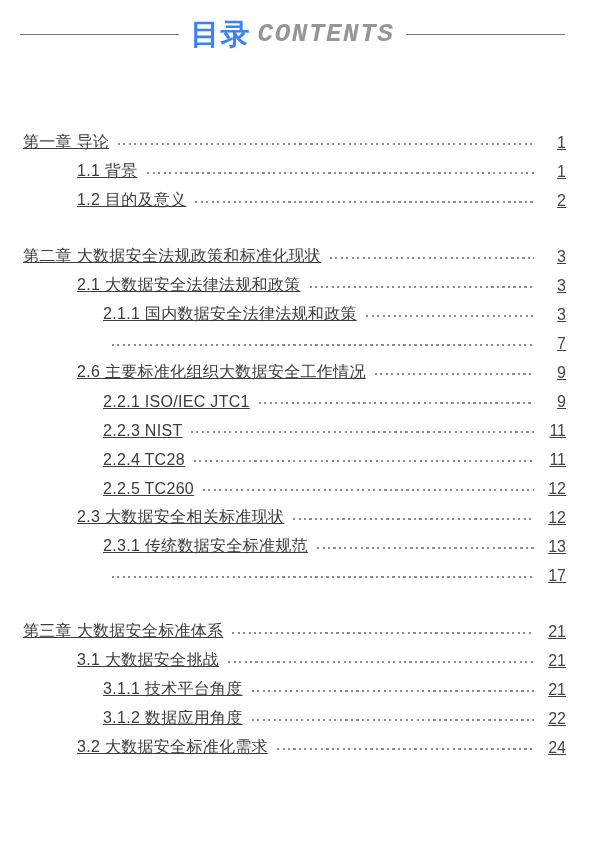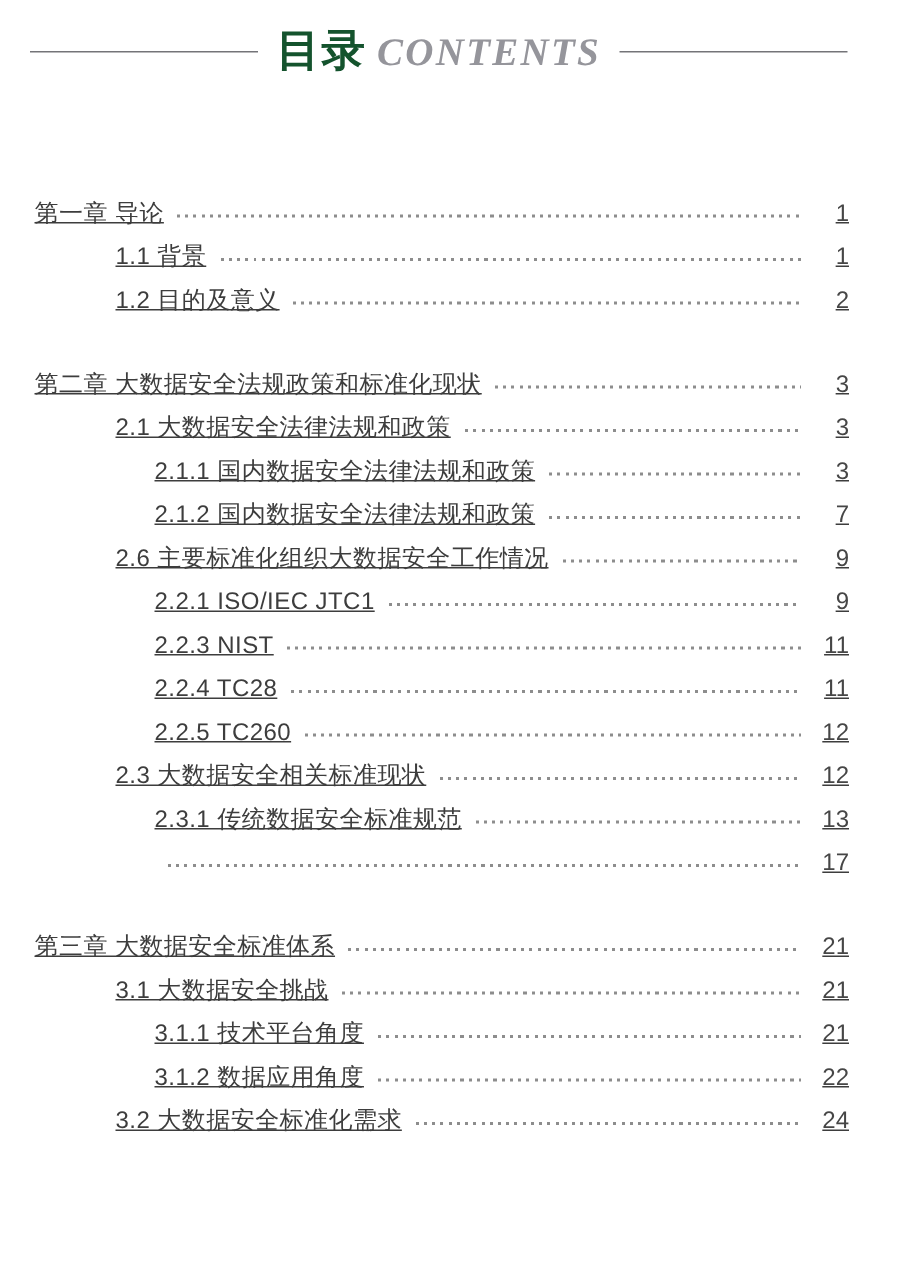--- a/index.html
+++ b/index.html
@@ -23,28 +23,28 @@
   }
   .rule {
     flex: 1;
     height: 1.5px;
     background: #747478;
   }
   .title-zh {
     font-family: "Liberation Serif", "DejaVu Serif", serif;
     font-weight: 700;
     font-size: 29px;
-    color: #14532d;
+    color: #3b82f6;
     letter-spacing: 1px;
     margin: 0 7px 0 12px;
     line-height: 1.15;
     white-space: nowrap;
   }
   .title-en {
-    font-family: Liberation Serif, serif;
+    font-family: Liberation Mono, monospace;
     font-style: italic;
     font-weight: 600;
     font-size: 26px;
     color: #95959b;
     letter-spacing: 1.5px;
     margin-right: 12px;
     line-height: 1.15;
     white-space: nowrap;
   }
   
@@ -121,21 +121,20 @@
       <span class="label">2.1 大数据安全法律法规和政策</span>
       <span class="leader"></span>
       <span class="pagenum">3</span>
     </div>
       <div class="row lv3">
       <span class="label">2.1.1 国内数据安全法律法规和政策</span>
       <span class="leader"></span>
       <span class="pagenum">3</span>
     </div>
       <div class="row lv3">
-      <span class="label">2.1.2 国内数据安全法律法规和政策</span>
       <span class="leader"></span>
       <span class="pagenum">7</span>
     </div>
       <div class="row lv2">
       <span class="label">2.6 主要标准化组织大数据安全工作情况</span>
       <span class="leader"></span>
       <span class="pagenum">9</span>
     </div>
       <div class="row lv3">
       <span class="label">2.2.1 ISO/IEC JTC1</span>

